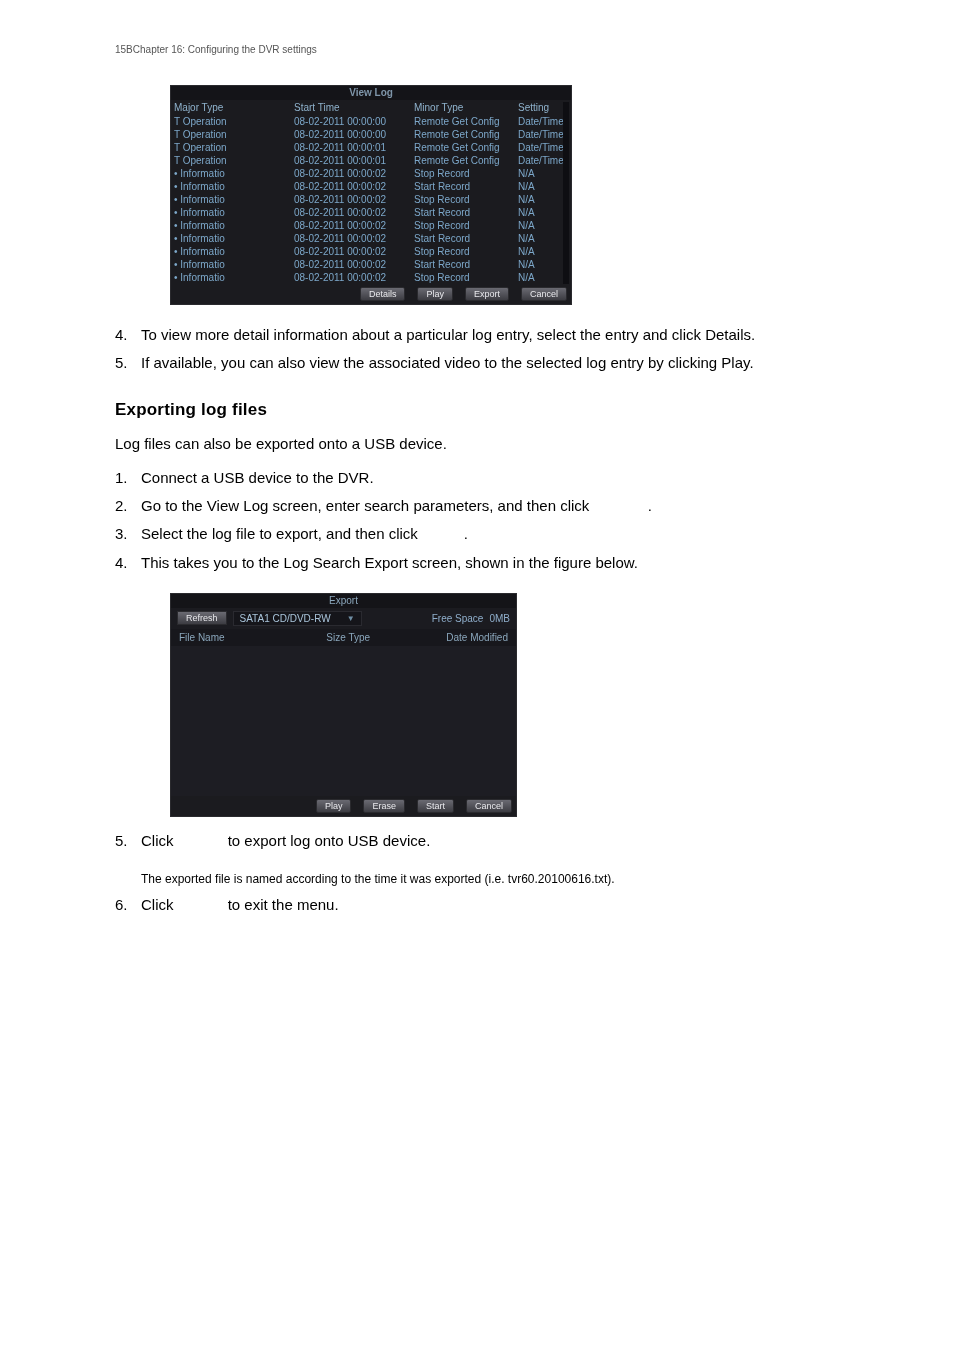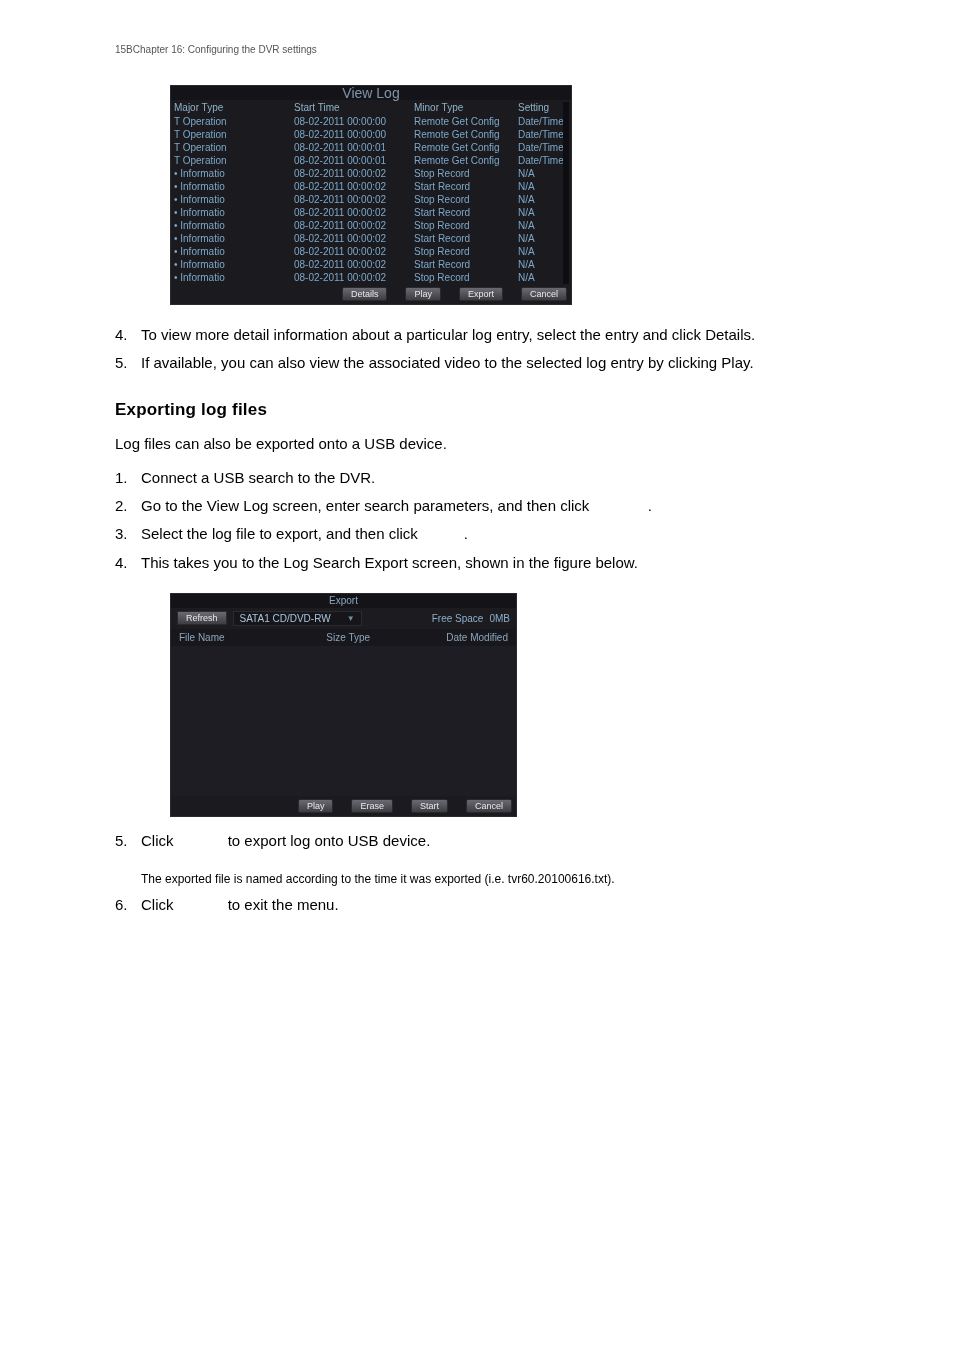--- a/index.html
+++ b/index.html
@@ -33,22 +33,23 @@
     border: 1px solid #2a2a2e;
     font-size: 10px;
     color: #adc6dc;
     position: relative;
   }
   .viewlog .titlebar {
     height: 14px;
     background: #141418;
     text-align: center;
     color: #7e95a9;
-    font-size: 14px;
+    font-size: 10px;
     line-height: 14px;
+    font-weight: bold;
   }
   .viewlog table {
     width: 100%;
     border-collapse: collapse;
     table-layout: fixed;
   }
   .viewlog th {
     text-align: left;
     font-weight: normal;
     color: #8fb2cc;
@@ -67,21 +68,21 @@
     position:absolute;
     right:2px;
     top:16px;
     bottom:20px;
     width:6px;
     background:#0e0e12;
   }
   .viewlog-btns, .export-btns {
     display:flex;
     justify-content:flex-end;
-    gap:18px;
+    gap:12px;
     padding:3px 4px;
     background:#1b1b1f;
   }
   .dlg-btn {
     background: linear-gradient(#6a6a72,#3c3c42);
     color:#e8e8ec;
     font-size:9px;
     padding:1px 8px;
     border:1px solid #2a2a2e;
     border-radius:2px;
@@ -319,21 +320,21 @@
         <span class="txt">If available, you can also view the associated video to the selected log entry by clicking Play.</span>
       </li>
   </ol>
 
   <div class="section-heading">Exporting log files</div>
   <div class="body-para">Log files can also be exported onto a USB device.</div>
 
   <ol class="steps">
     <li>
         <span class="num">1.</span>
-        <span class="txt">Connect a USB search to the DVR.</span>
+        <span class="txt">Connect a USB device to the DVR.</span>
       </li>
     <li>
         <span class="num">2.</span>
         <span class="txt">
           <span>Go to the View Log screen, enter search parameters, and then click</span>&nbsp;&nbsp;&nbsp;&nbsp;&nbsp;&nbsp;&nbsp;&nbsp;&nbsp;&nbsp;&nbsp;&nbsp;&nbsp;&nbsp;<span>.</span>
         </span>
       </li>
     <li>
         <span class="num">3.</span>
         <span class="txt">

